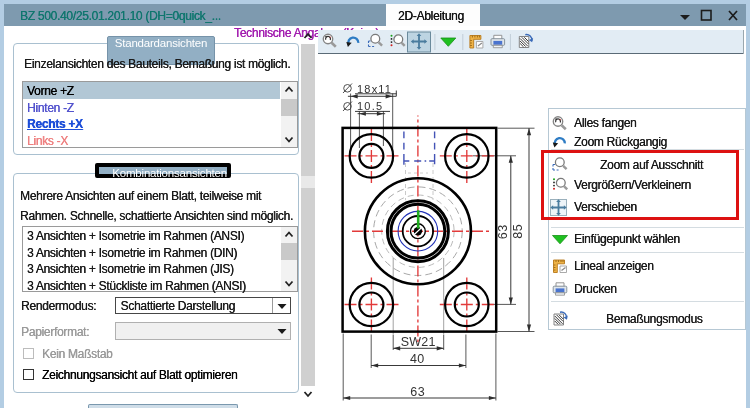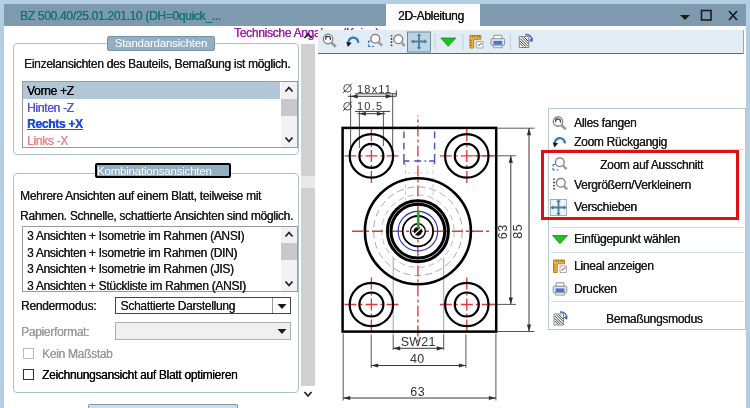--- a/index.html
+++ b/index.html
@@ -95,39 +95,39 @@
   <use href="#i-move" x="92" y="2.5"></use>
   <use href="#i-tri" x="121.3" y="2.5"></use>
   <use href="#i-ruler" x="149.4" y="2.5"></use>
   <use href="#i-printer" x="170.8" y="2.5"></use>
   <use href="#i-dim" x="198.3" y="2.5"></use>
 </svg>
 
 <div class="abs" style="left:743px;top:30px;width:1px;height:24px;background:#9aa7ae;"></div>
 
 <div class="abs" style="left:13px;top:43px;width:286px;height:112px;border:1.5px solid #a9c0d0;border-radius:4px;"></div>
-<div class="abs" style="left:107px;top:36px;width:108px;height:15px;background:#92afc4;border:1px solid #7693a9;border-radius:2px;color:#fff;font-size:11.5px;text-align:center;line-height:13px;letter-spacing:-0.2px;">Standardansichten</div>
+<div class="abs" style="left:107px;top:36px;width:108px;height:29px;background:#92afc4;border:1px solid #7693a9;border-radius:2px;color:#fff;font-size:11.5px;text-align:center;line-height:13px;letter-spacing:-0.2px;">Standardansichten</div>
 <div class="txt" style="left:24px;top:56.5px;">Einzelansichten des Bauteils, Bemaßung ist möglich.</div>
 
 <div class="abs" style="left:22px;top:81px;width:276px;height:67px;border:1px solid #9a9a9a;background:#fff;"></div>
 <div class="abs" style="left:23px;top:82px;width:257px;height:16.5px;background:#b2c7d5;"></div>
 <div class="txt" style="left:27px;top:84px;color:#000;">Vorne +Z</div>
 <div class="txt" style="left:27px;top:100.5px;color:#5353cd;">Hinten -Z</div>
 <div class="txt" style="left:27px;top:117px;font-weight:700;color:#1d4ed8;text-decoration:underline;">Rechts +X</div>
 <div class="txt" style="left:27px;top:133.5px;color:#ee8080;">Links -X</div>
 
 <div class="abs" style="left:281px;top:82px;width:16px;height:65px;background:#f2f2f2;"></div>
 <div class="abs" style="left:281px;top:99px;width:16px;height:17px;background:#c9c9c9;"></div>
 <svg class="abs" style="left:281px;top:82px;" width="16" height="65" viewBox="0 0 16 65">
   <path d="M4.5 9.5 L8 5.5 L11.5 9.5" fill="none" stroke="#222" stroke-width="1.8"></path>
   <path d="M4.5 55.5 L8 59.5 L11.5 55.5" fill="none" stroke="#222" stroke-width="1.8"></path>
 </svg>
 
 <div class="abs" style="left:13px;top:172.5px;width:286px;height:220.5px;border:1.5px solid #a9c0d0;border-radius:4px;"></div>
-<div class="abs" style="left:95px;top:163px;width:136px;height:15px;background:#92afc4;border:2px solid #000000;border-radius:2px;color:#fff;font-size:11.5px;text-align:left;line-height:13px;letter-spacing:-0.2px;">Kombinationsansichten</div>
+<div class="abs" style="left:95px;top:163px;width:136px;height:15px;background:#92afc4;border:4px solid #000000;border-radius:2px;color:#fff;font-size:11.5px;text-align:right;line-height:13px;letter-spacing:-0.2px;">Kombinationsansichten</div>
 <div class="txt" style="left:20px;top:189px;">Mehrere Ansichten auf einem Blatt, teilweise mit</div>
 <div class="txt" style="left:20px;top:208.5px;">Rahmen. Schnelle, schattierte Ansichten sind möglich.</div>
 
 <div class="abs" style="left:22px;top:226px;width:276px;height:66px;border:1px solid #9a9a9a;background:#fff;"></div>
 <div class="txt" style="left:27px;top:229px;">3 Ansichten + Isometrie im Rahmen (ANSI)</div>
 <div class="txt" style="left:27px;top:245.5px;">3 Ansichten + Isometrie im Rahmen (DIN)</div>
 <div class="txt" style="left:27px;top:262px;">3 Ansichten + Isometrie im Rahmen (JIS)</div>
 <div class="txt" style="left:27px;top:278.5px;">3 Ansichten + Stückliste im Rahmen (ANSI)</div>
 
 <div class="abs" style="left:281px;top:227px;width:16px;height:64px;background:#f2f2f2;"></div>

